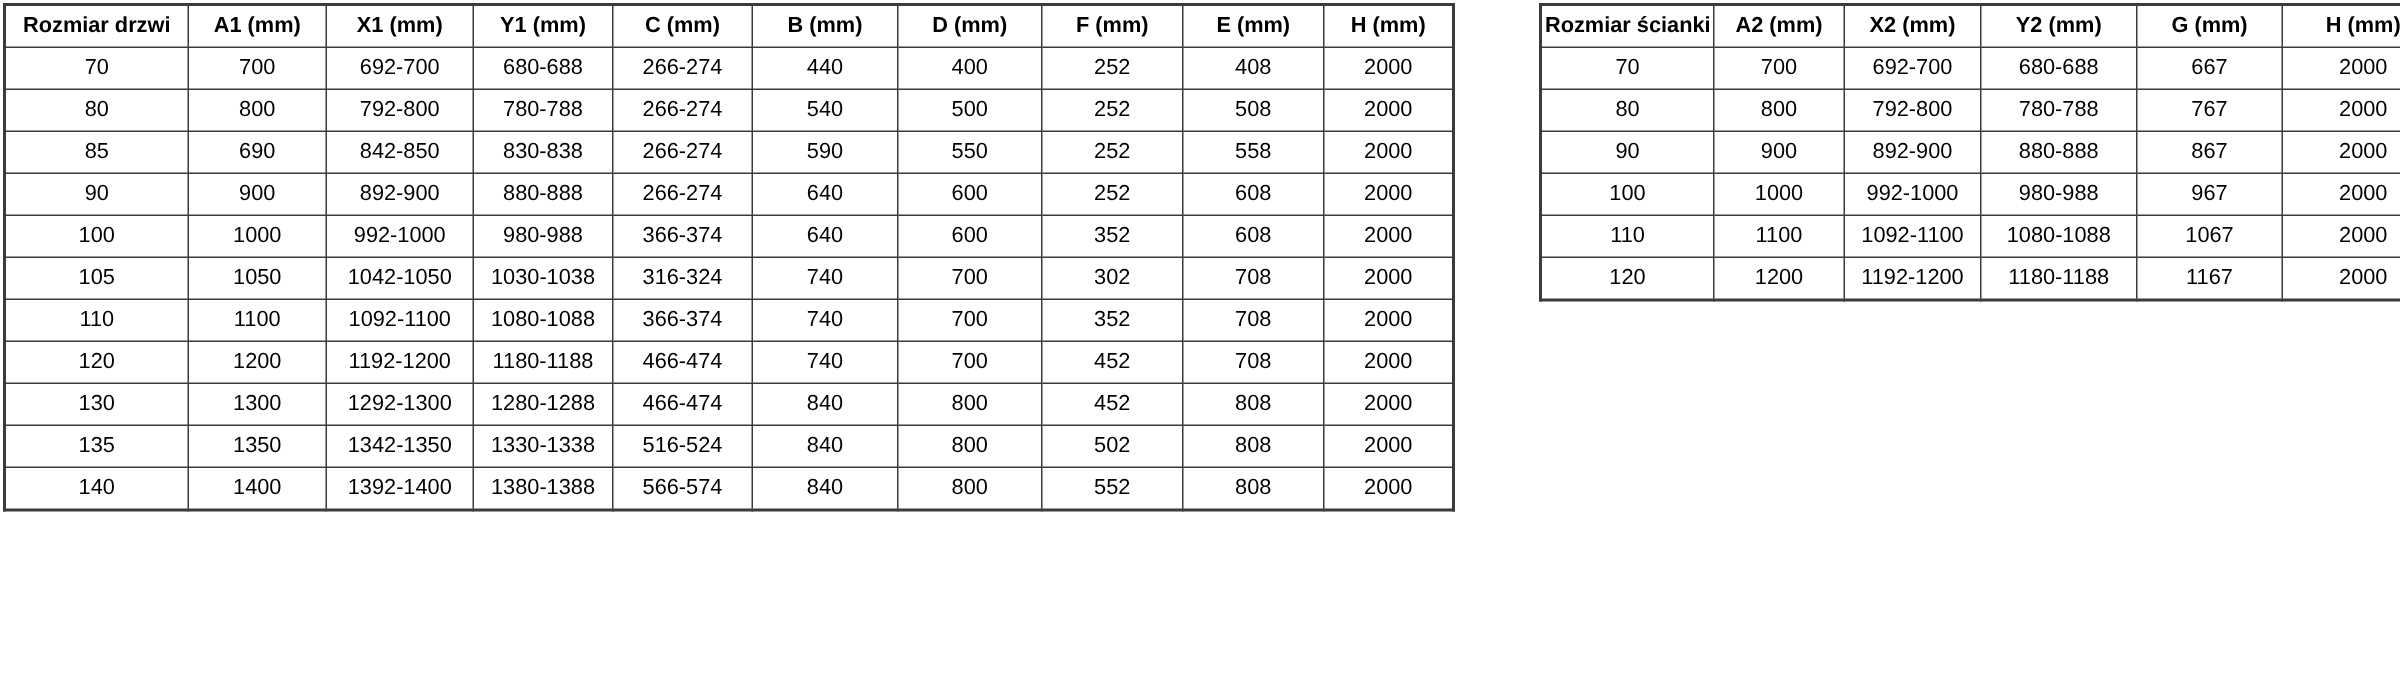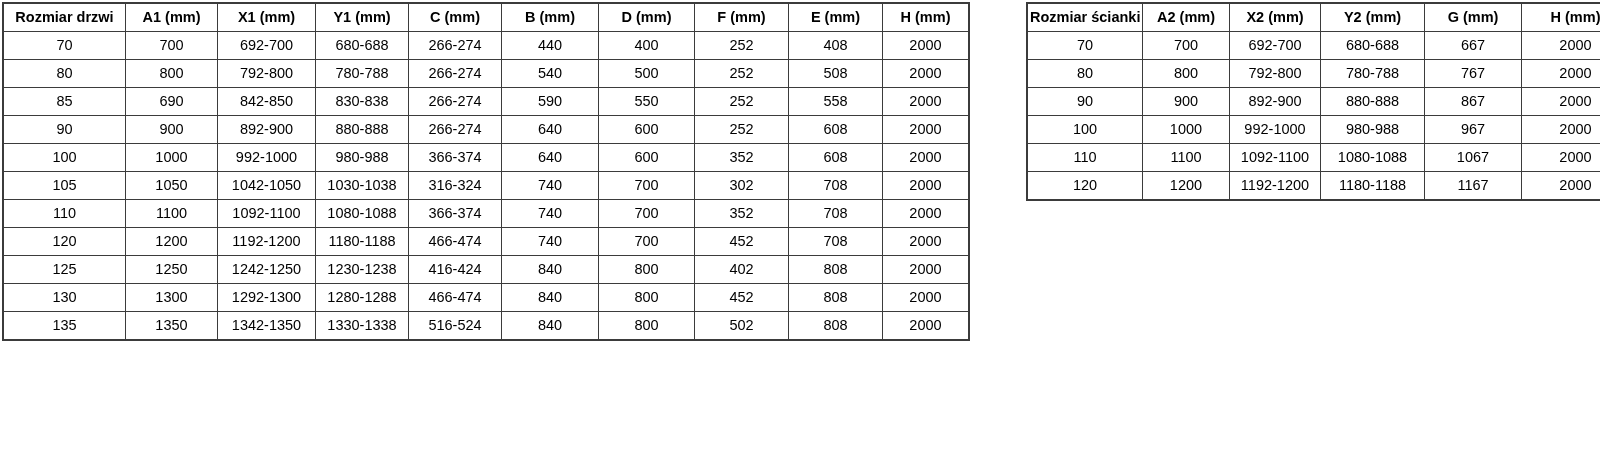--- a/index.html
+++ b/index.html
@@ -179,32 +179,20 @@
           <td>1192-1200</td>
           <td>1180-1188</td>
           <td>466-474</td>
           <td>740</td>
           <td>700</td>
           <td>452</td>
           <td>708</td>
           <td>2000</td>
         </tr>
         <tr>
-          <td>125</td>
-          <td>1250</td>
-          <td>1242-1250</td>
-          <td>1230-1238</td>
-          <td>416-424</td>
-          <td>840</td>
-          <td>800</td>
-          <td>402</td>
-          <td>808</td>
-          <td>2000</td>
-        </tr>
-        <tr>
           <td>130</td>
           <td>1300</td>
           <td>1292-1300</td>
           <td>1280-1288</td>
           <td>466-474</td>
           <td>840</td>
           <td>800</td>
           <td>452</td>
           <td>808</td>
           <td>2000</td>
@@ -214,20 +202,32 @@
           <td>1350</td>
           <td>1342-1350</td>
           <td>1330-1338</td>
           <td>516-524</td>
           <td>840</td>
           <td>800</td>
           <td>502</td>
           <td>808</td>
           <td>2000</td>
         </tr>
+        <tr>
+          <td>140</td>
+          <td>1400</td>
+          <td>1392-1400</td>
+          <td>1380-1388</td>
+          <td>566-574</td>
+          <td>840</td>
+          <td>800</td>
+          <td>552</td>
+          <td>808</td>
+          <td>2000</td>
+        </tr>
       </tbody>
     </table>
 
   <table class="spec" id="walls-table">
       <thead>
         <tr>
           <th>Rozmiar ścianki</th>
           <th>A2 (mm)</th>
           <th>X2 (mm)</th>
           <th>Y2 (mm)</th>

